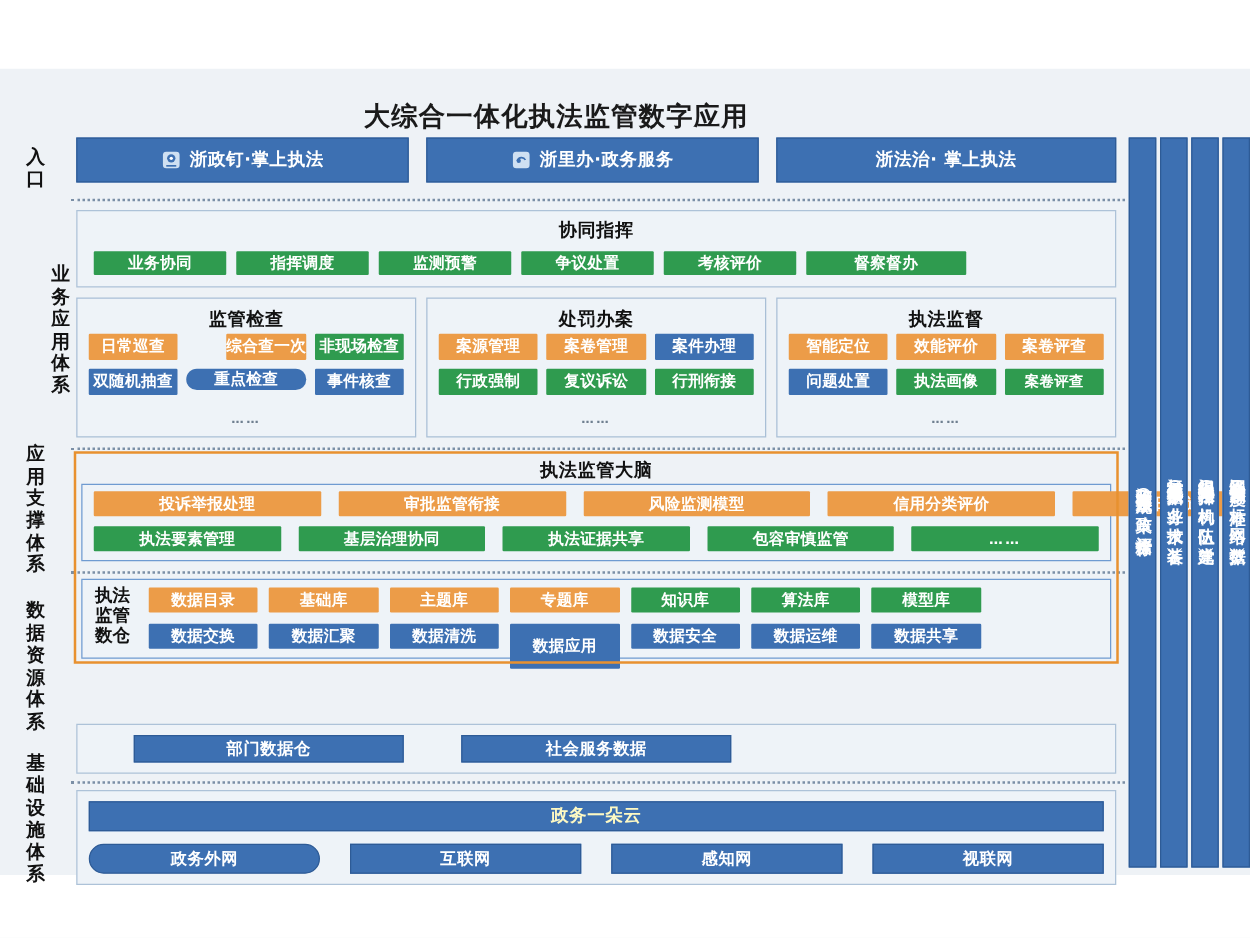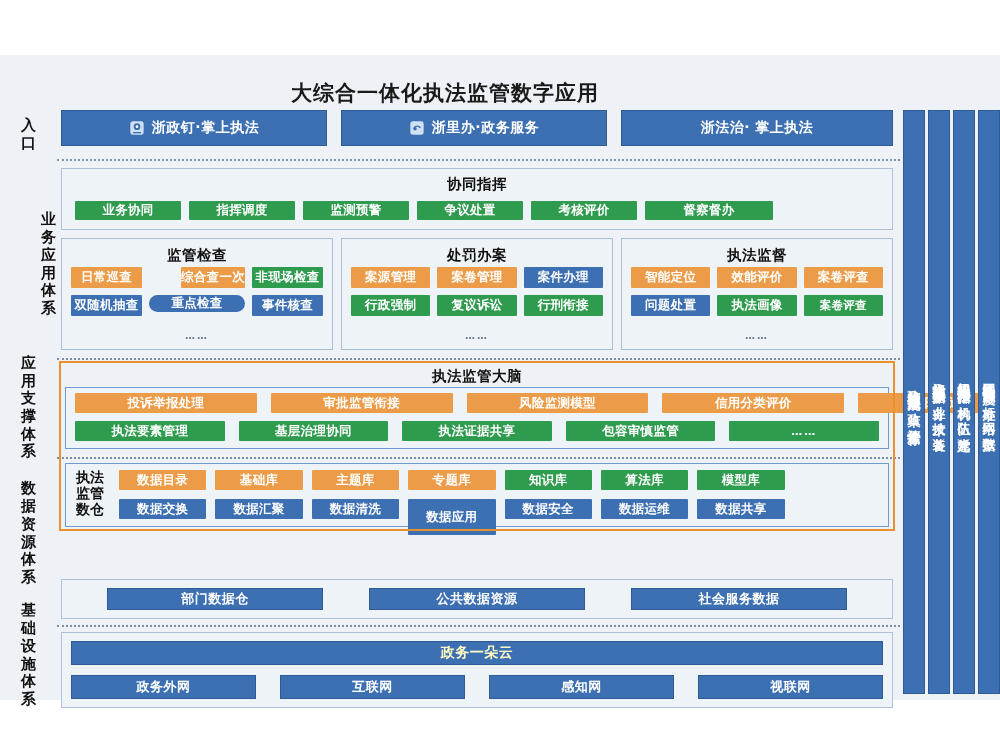--- a/index.html
+++ b/index.html
@@ -273,30 +273,29 @@
         <div class="chip c-blue" style="height:20px;">数据运维</div>
         <div class="chip c-blue" style="height:20px;">数据共享</div>
         <div></div>
       </div>
 
       <div class="hl-frame" style="left:2px;top:306px;width:836px;height:170px;"></div>
 
       <div class="panel" style="left:4px;top:524px;width:832px;height:40px;"></div>
       <div class="grid3w" style="left:50px;top:533px;width:740px;">
         <div class="bluebar" style="height:22px;">部门数据仓</div>
-        <div class="bluebar" style="height:22px;">公共数据资源</div>
         <div class="bluebar" style="height:22px;">社会服务数据</div>
       </div>
 
       <div class="dotline" style="top:570px;"></div>
 
       <div class="panel" style="left:4px;top:577px;width:832px;height:76px;"></div>
       <div class="wide-bar" style="left:14px;top:586px;width:812px;height:24px;border:1px solid #2e5b96;">政务一朵云</div>
       <div class="grid4w" style="left:14px;top:620px;width:812px;">
-        <div class="bluebar" style="height:24px;">政务外网</div>
+        <div class="bluebar" style="height:24px;border-radius:12px;">政务外网</div>
         <div class="bluebar" style="height:24px;">互联网</div>
         <div class="bluebar" style="height:24px;">感知网</div>
         <div class="bluebar" style="height:24px;">视联网</div>
       </div>
 
     </div>
 
     <div class="rrail-wrap" style="left:903px;top:55px;width:22px;height:584px;">
       <div class="rrail" style="left:-1px;top:-1px;width:22px;height:584px;">
         <div class="rrail-txt">政策制度体系（法规、政策、评价指标）</div>

